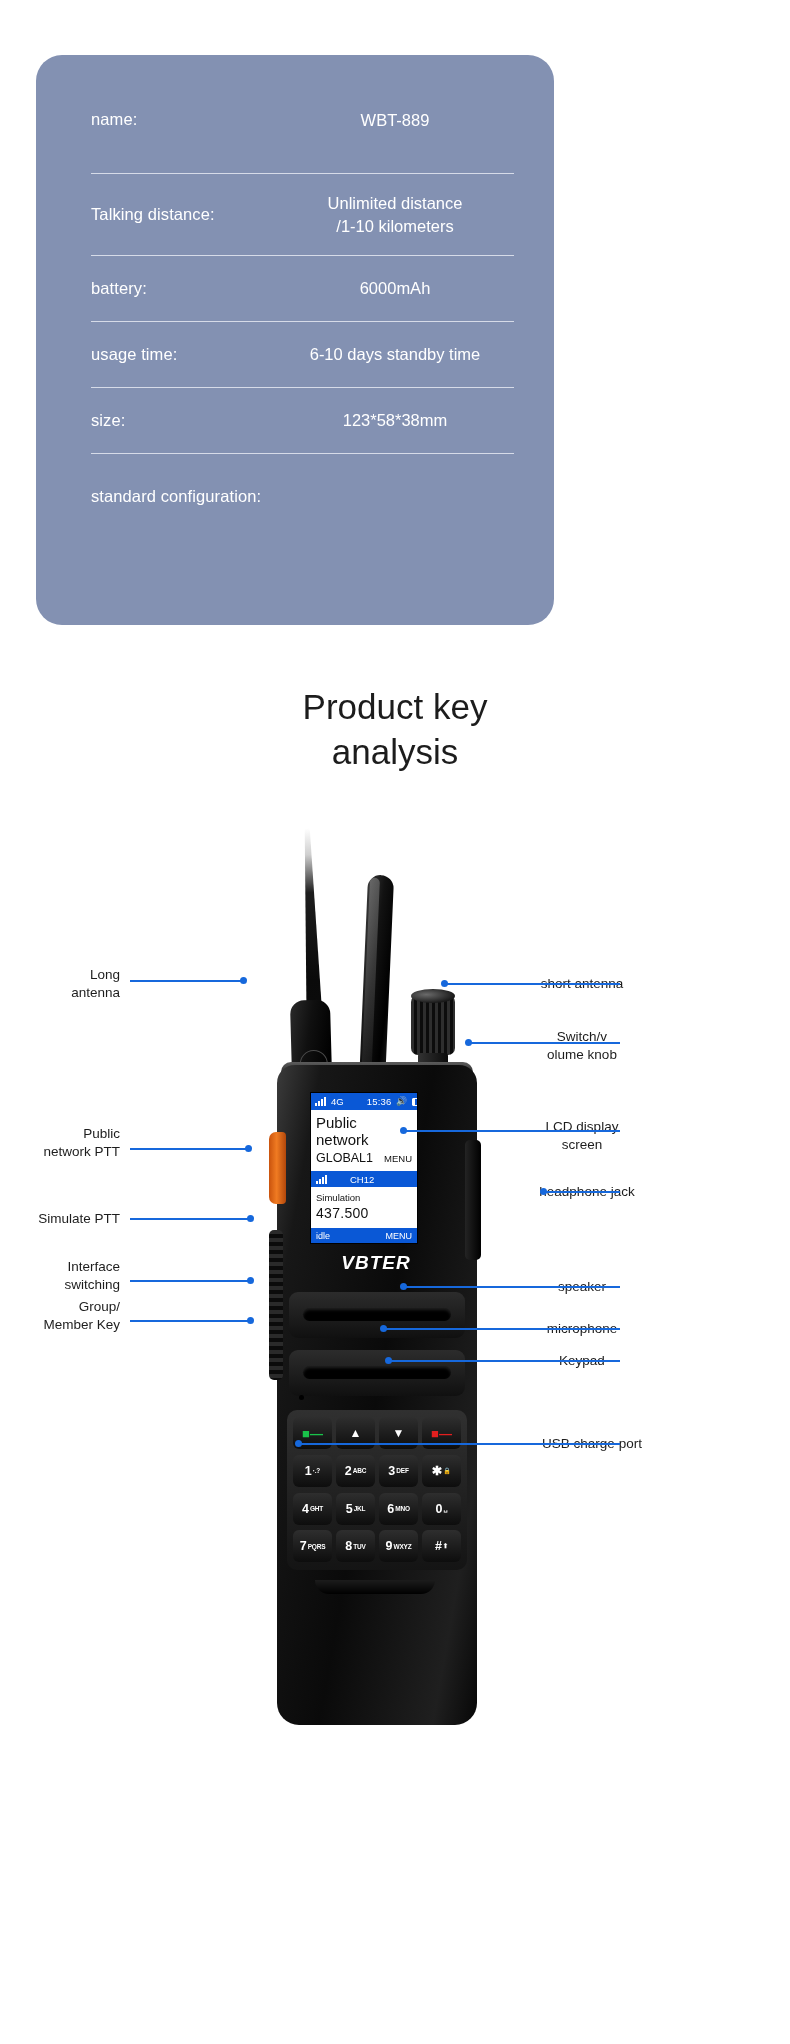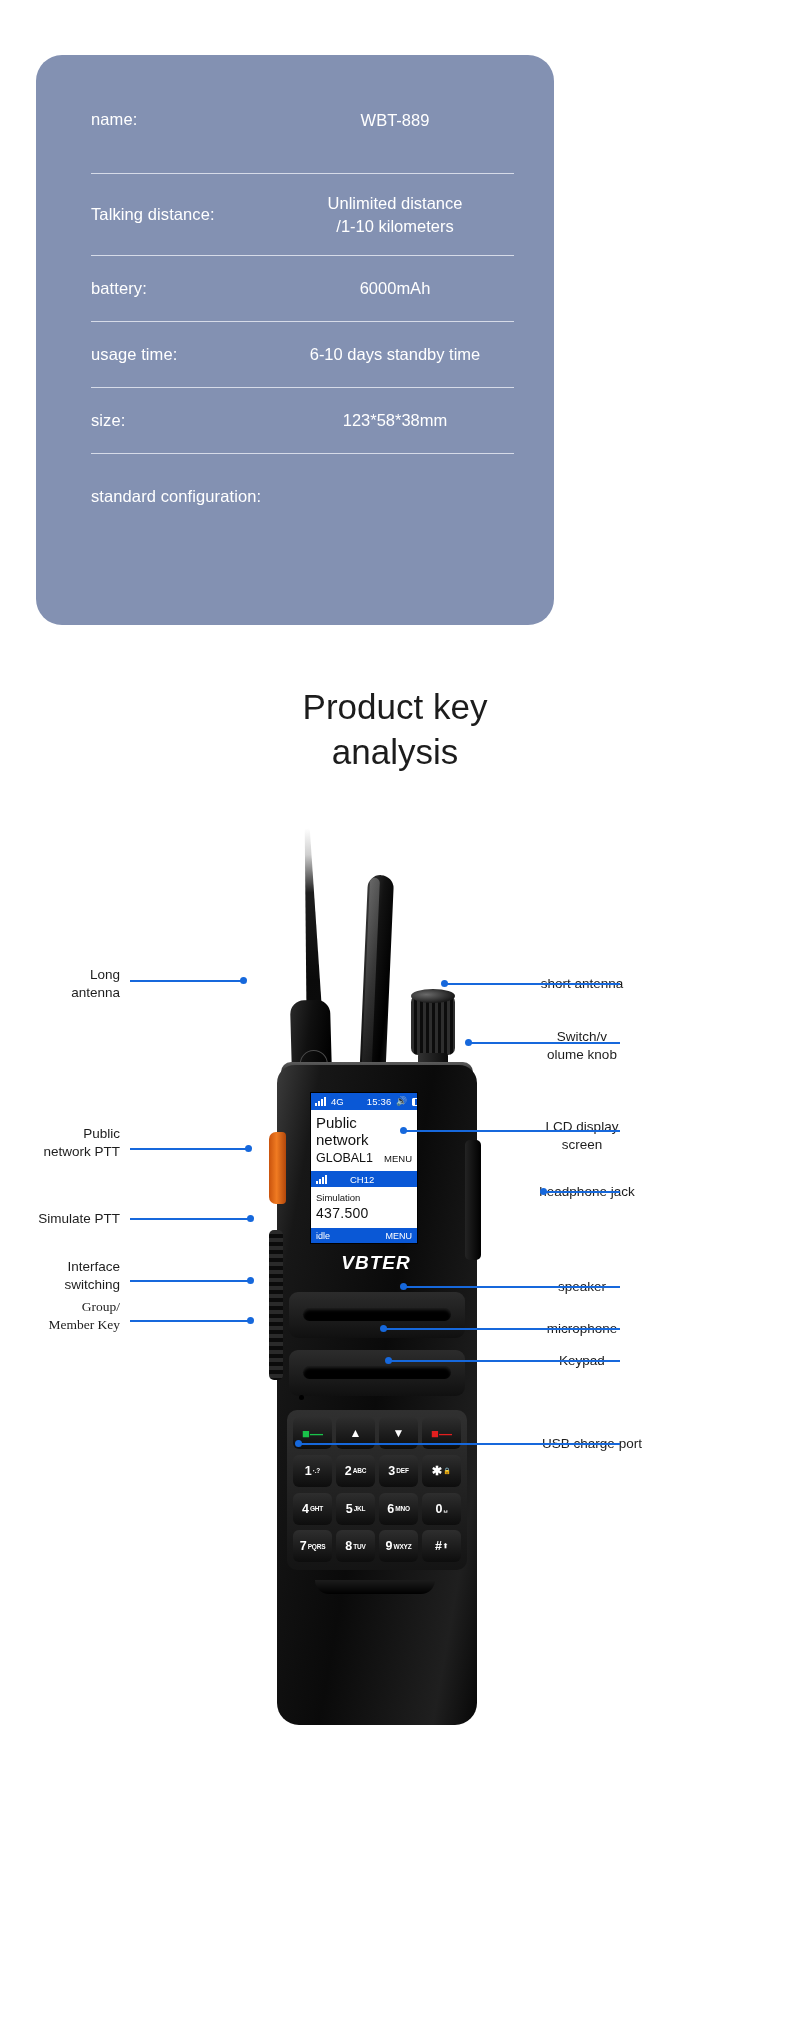--- a/index.html
+++ b/index.html
@@ -453,21 +453,21 @@
   <div class="lead" style="left:130px; top:408px; width:122px;"></div>
   <div class="dot" style="left:247px; top:405px;"></div>
 
   <div class="callout left" style="left:5px; top:448px; width:115px;">
     <div>Interface</div>
     <div>switching</div>
   </div>
   <div class="lead" style="left:130px; top:470px; width:122px;"></div>
   <div class="dot" style="left:247px; top:467px;"></div>
 
-  <div class="callout left" style="left:5px; top:488px; width:115px;font-family:Liberation Serif, serif;">
+  <div class="callout left" style="left:5px; top:488px; width:115px;">
     <div>Group/</div>
     <div>Member Key</div>
   </div>
   <div class="lead" style="left:130px; top:510px; width:122px;"></div>
   <div class="dot" style="left:247px; top:507px;"></div>
 
   <div class="callout right" style="left:492px; top:165px; width:180px;">
     <div>short antenna</div>
   </div>
   <div class="lead" style="left:445px; top:173px; width:175px;"></div>

